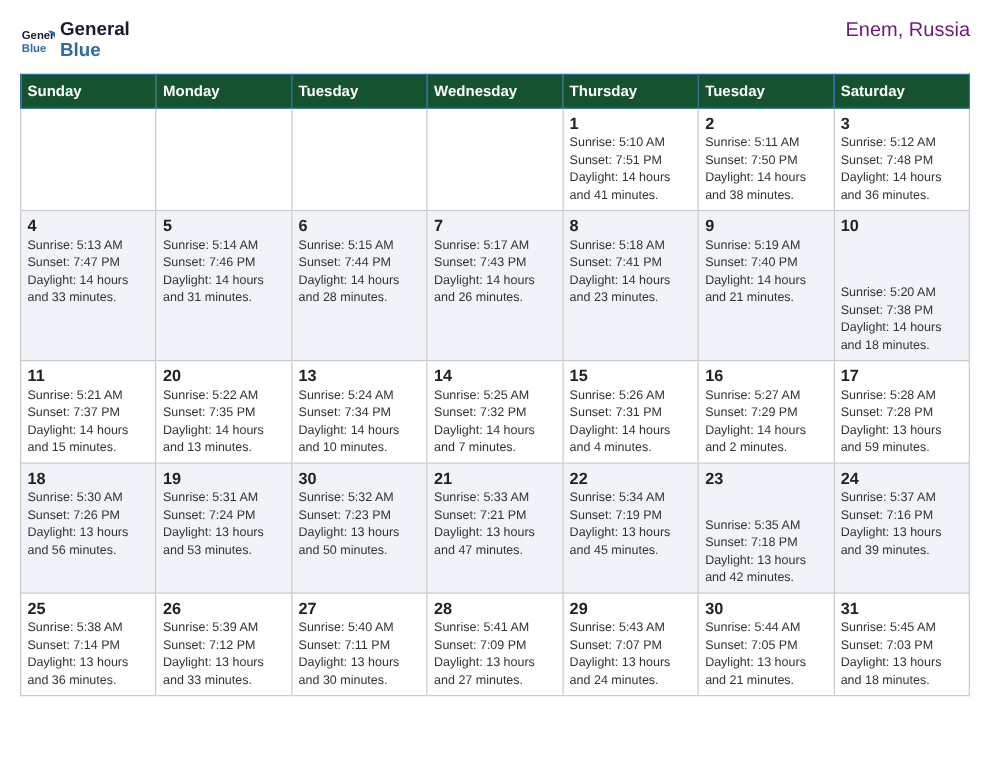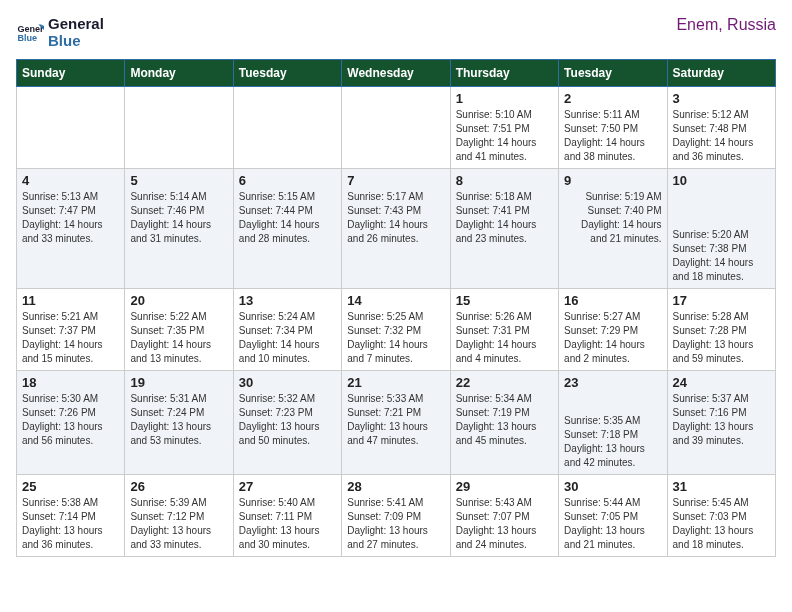--- a/index.html
+++ b/index.html
@@ -172,21 +172,21 @@
         </td>
         <td>
           <div class="day-number">8</div>
           <div class="day-info" style="white-space: pre-line;">Sunrise: 5:18 AM
 Sunset: 7:41 PM
 Daylight: 14 hours
 and 23 minutes.</div>
         </td>
         <td>
           <div class="day-number">9</div>
-          <div class="day-info" style="white-space: pre-line; text-align: right;">Sunrise: 5:19 AM
+          <div class="day-info" style="white-space: pre-line;">Sunrise: 5:19 AM
 Sunset: 7:40 PM
 Daylight: 14 hours
 and 21 minutes.</div>
         </td>
         <td>
           <div class="day-number">10</div>
           <div class="day-info" style="white-space: pre-line; margin-top: 40px;">Sunrise: 5:20 AM
 Sunset: 7:38 PM
 Daylight: 14 hours
 and 18 minutes.</div>

